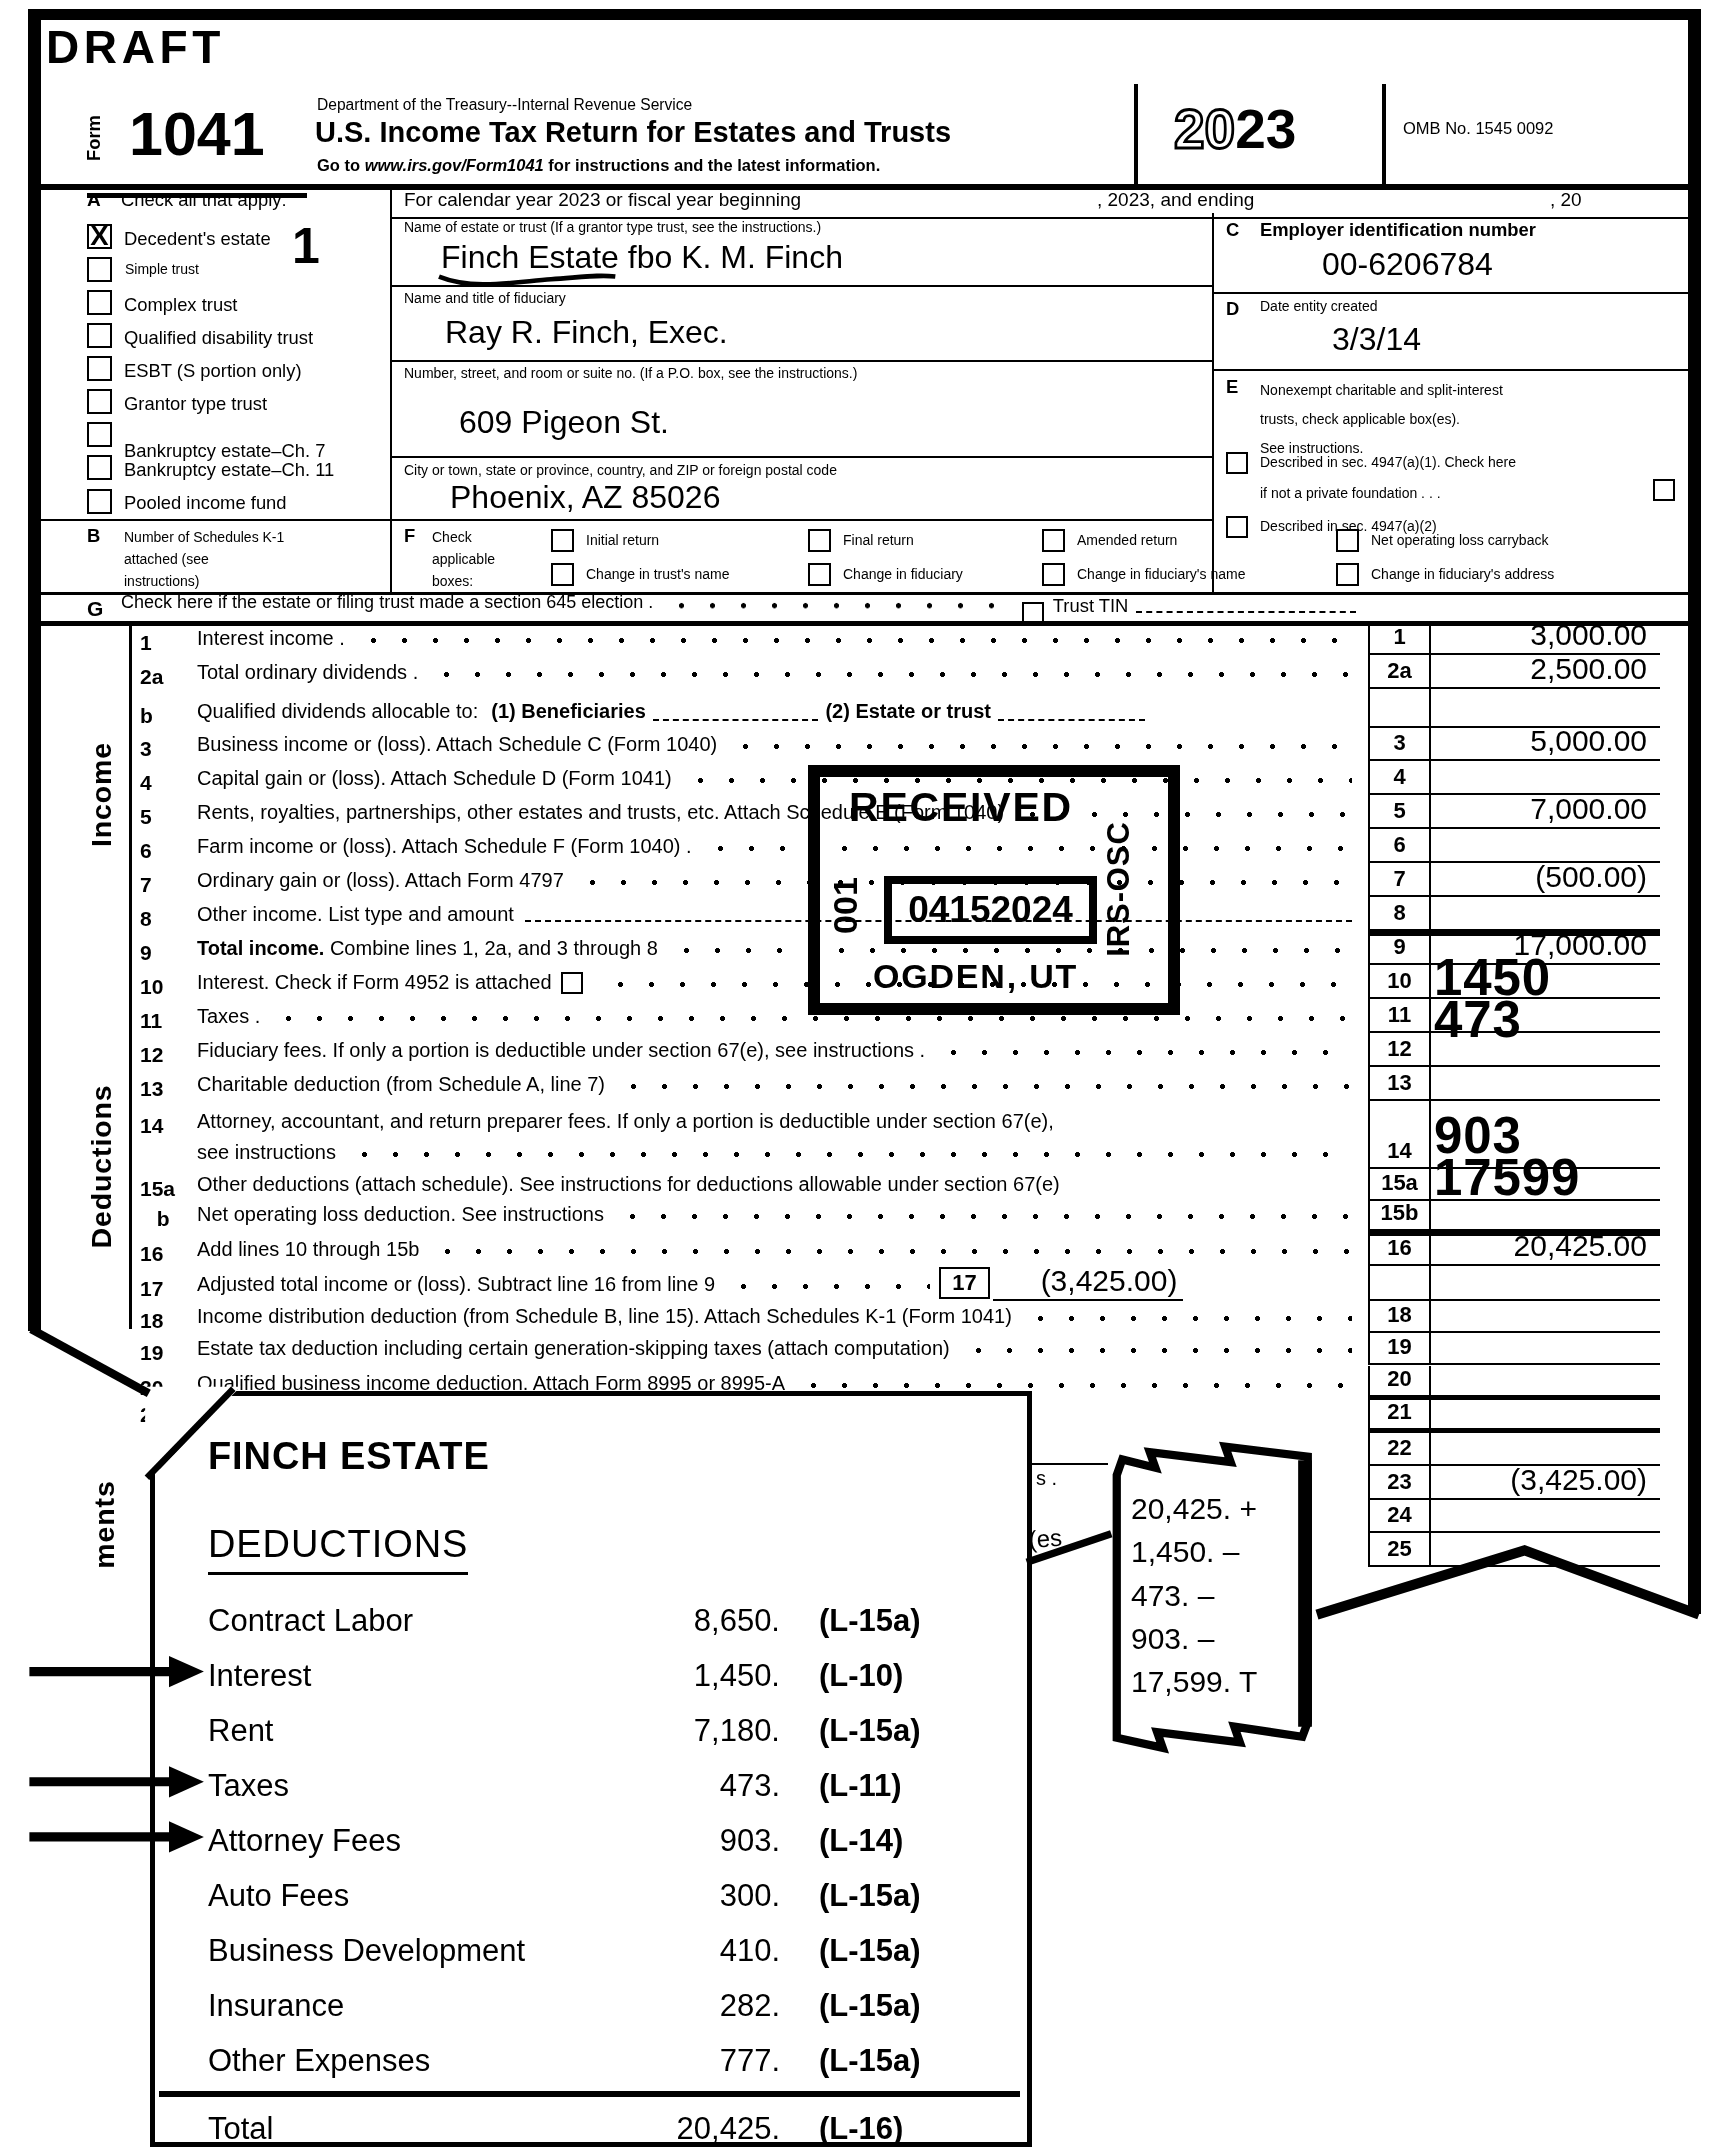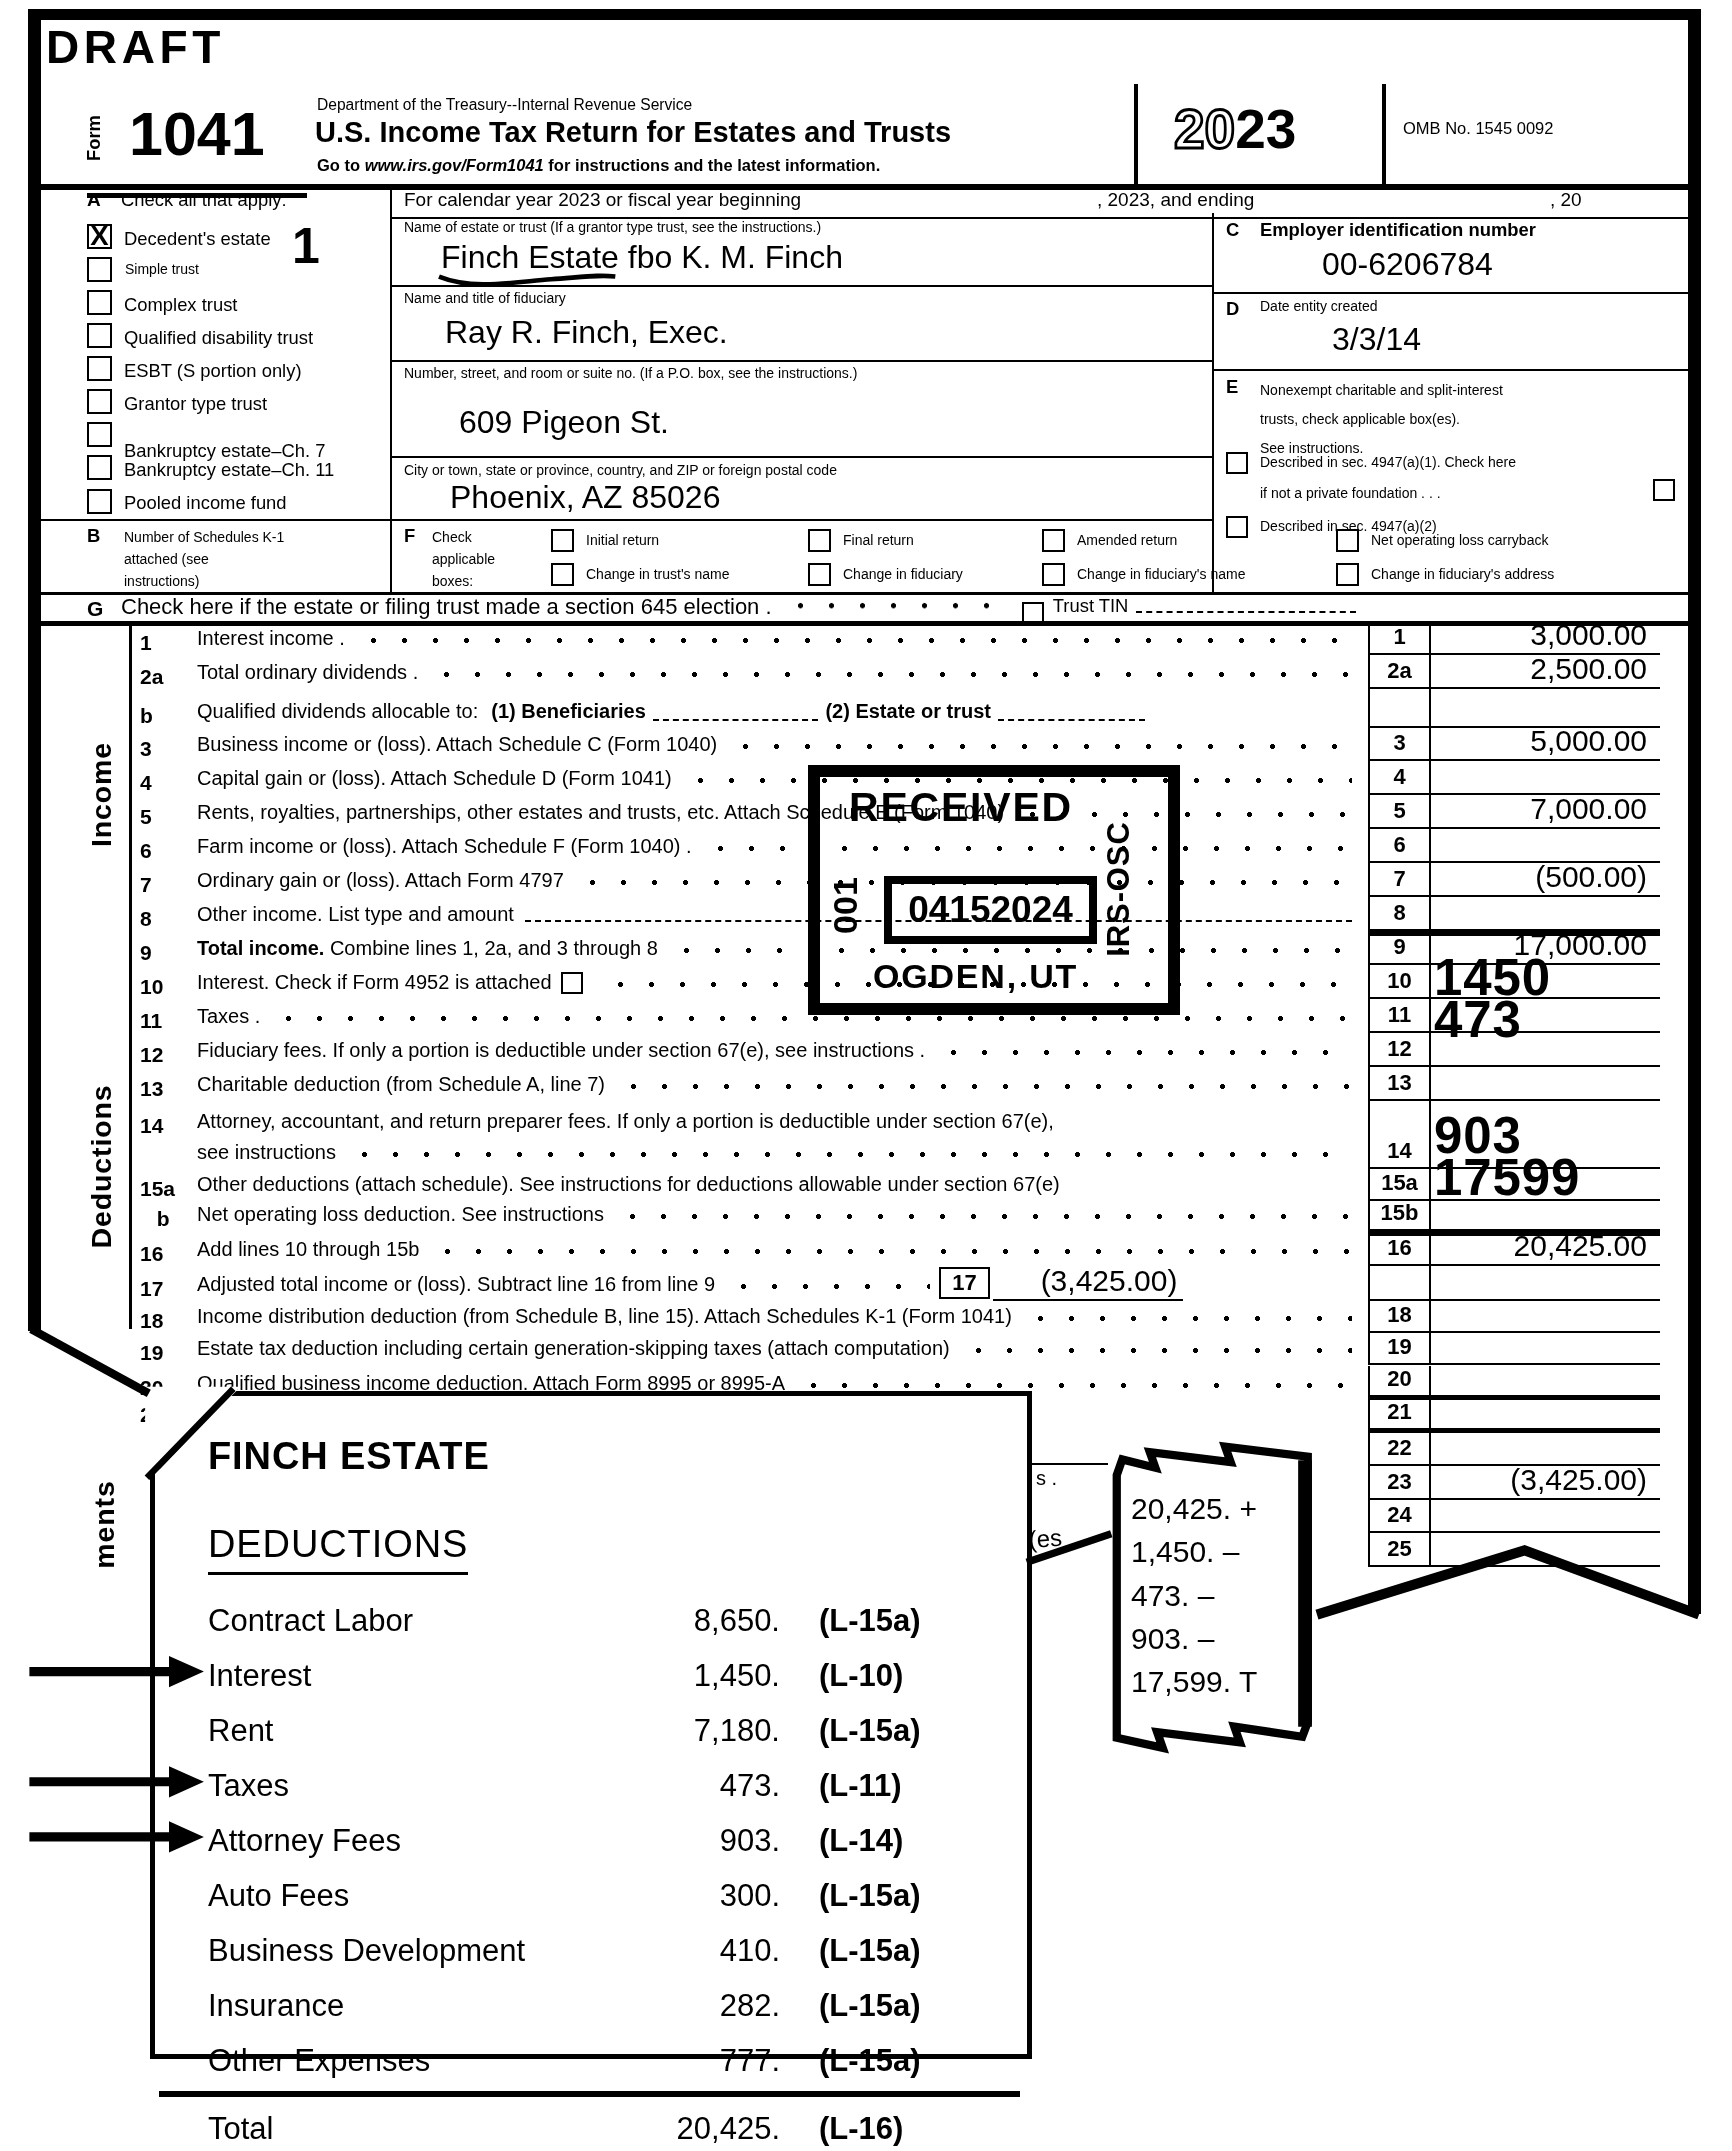--- a/index.html
+++ b/index.html
@@ -33,21 +33,21 @@
   .rr .ramt{flex:1;display:flex;align-items:flex-end;justify-content:flex-end;
       font-size:30px;padding:0 13px 0.9px 0;white-space:nowrap}
   .tt{border-top:5.5px solid #000}
   .tb{border-bottom:5.5px solid #000 !important}
   .hw{position:absolute;font-weight:bold;font-size:51px;white-space:nowrap;letter-spacing:0.9px}
   .outline{color:#fff;-webkit-text-stroke:2.8px #000}
   .sideL{position:absolute;width:202px;height:37px;transform:rotate(-90deg);
          font-weight:bold;font-size:28.5px;text-align:center;letter-spacing:0.9px}
   .stamp{position:absolute;left:808px;top:765px;width:372px;height:250px;border:12px solid #000;
          box-sizing:border-box;background:transparent}
-  .note{position:absolute;left:150px;top:1391px;width:882px;height:668px;background:#fff;
+  .note{position:absolute;left:150px;top:1391px;width:882px;height:756px;background:#fff;
         border:5.5px solid #000;box-sizing:border-box}
   .nrow{display:flex;align-items:center;height:55px;font-size:31px;white-space:nowrap}
   .nlab{flex:1}
   .namt{width:193px;text-align:right}
   .ncode{width:156px;text-align:left;padding-left:39px;font-weight:bold}
   .stik{position:absolute;width:156px;text-align:left;font-size:30px;white-space:nowrap}
   svg.ovl{position:absolute;left:0;top:0;pointer-events:none}
 </style>
 </head>
 <body>
@@ -158,21 +158,21 @@
   <div class="lbl" style="left:586px;top:566px">Change in trust's name</div>
   <div class="cb" style="left:808px;top:563px;width:23px;height:23px"></div>
   <div class="lbl" style="left:843px;top:566px">Change in fiduciary</div>
   <div class="cb" style="left:1042px;top:563px;width:23px;height:23px"></div>
   <div class="lbl" style="left:1077px;top:566px">Change in fiduciary's name</div>
   <div class="cb" style="left:1336px;top:563px;width:23px;height:23px"></div>
   <div class="lbl" style="left:1371px;top:566px">Change in fiduciary's address</div>
 
   <div class="frow" style="left:87px;top:592px;height:28.5px;width:1276px">
     <span class="fnum" style="width:34px">G</span>
-    <span class="flbl" style="font-size:22px;padding-bottom:1px">Check here if the estate or filing trust made a section 645 election .</span>
+    <span class="flbl" style="font-size:18px;padding-bottom:8px">Check here if the estate or filing trust made a section 645 election .</span>
     <span class="dots"></span>
     <span class="cbi"></span>
     <span class="flbl" style="font-size:18.4px;padding-bottom:3.7px">Trust TIN</span>
     <span class="dsh" style="width:220px;margin-bottom:7.3px"></span>
   </div>
 
   <div class="sideL" style="left:1.8px;top:776px">Income</div>
   <div class="sideL" style="left:1.8px;top:1148px">Deductions</div>
   <div class="sideL" style="left:13.8px;top:1506px;width:184px">ments</div>
 

